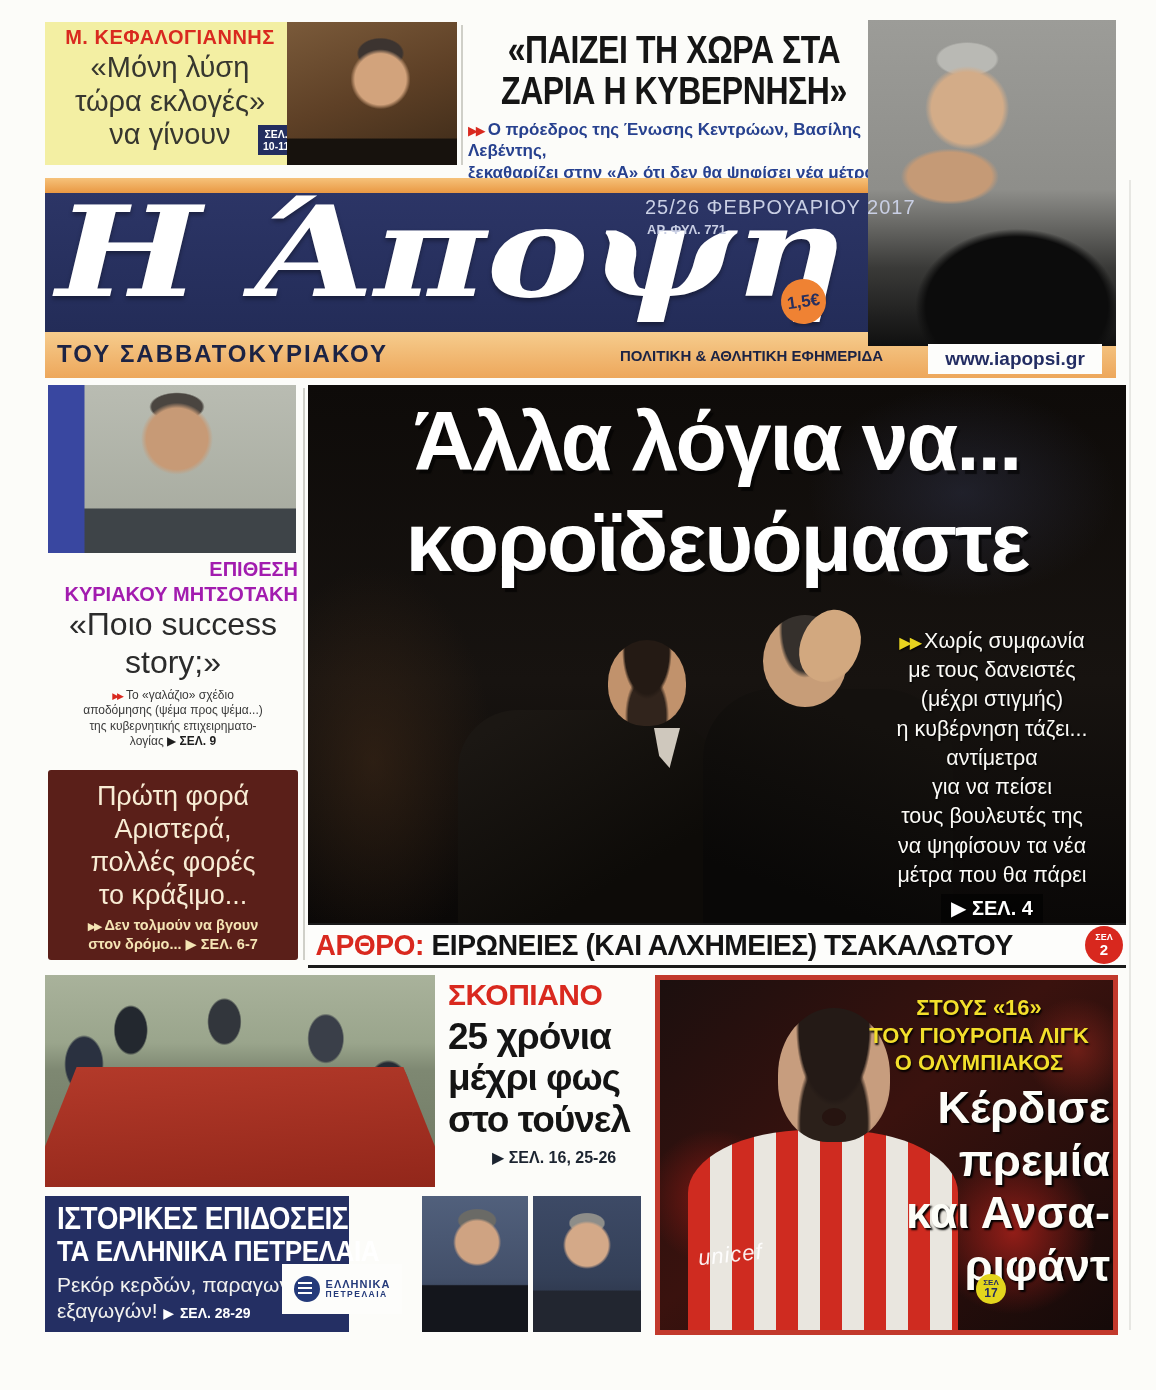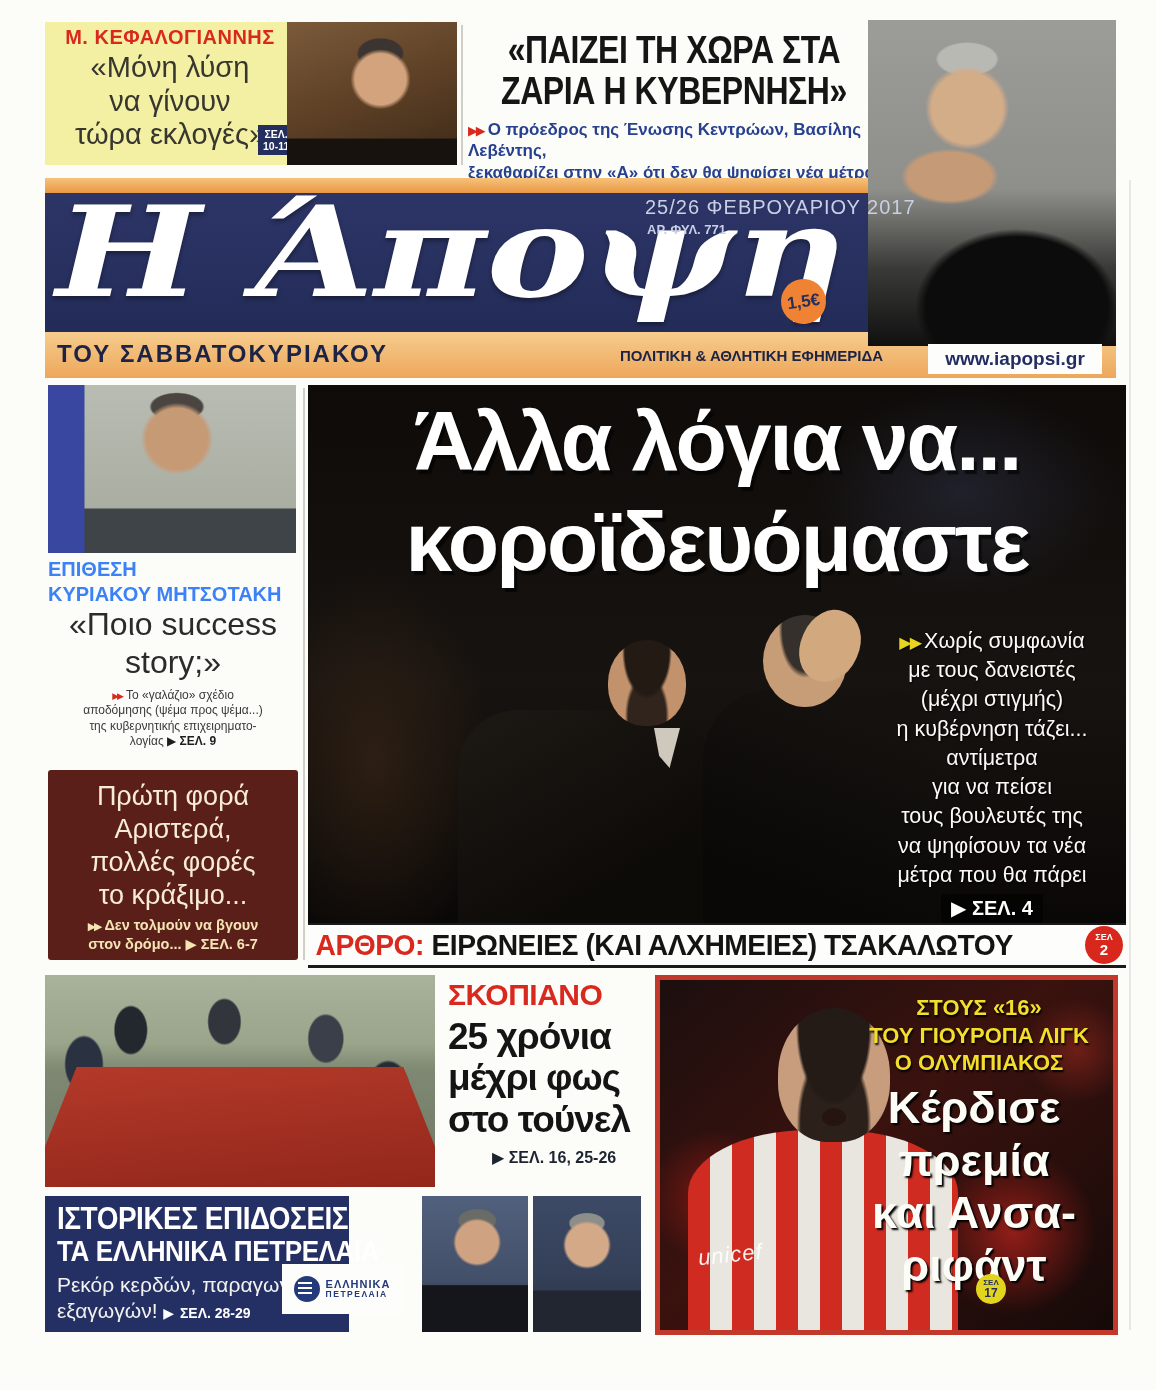--- a/index.html
+++ b/index.html
@@ -57,21 +57,21 @@
 
   
   .mits-photo{left:48px;top:385px;width:248px;height:168px;
      background:
        linear-gradient(90deg,#3947a0 0 36px,rgba(0,0,0,0) 37px),
        radial-gradient(circle 6px at 18px 30px,#e8d23a 0 70%,rgba(0,0,0,0) 100%),
        radial-gradient(circle 36px at 52% 32%,#c79a76 0 85%,rgba(0,0,0,0) 100%),
        radial-gradient(ellipse 42px 22px at 52% 13%,#4a4540 0 60%,rgba(0,0,0,0) 66%),
        linear-gradient(0deg,#3e4448 0 26%,rgba(0,0,0,0) 27%),
        linear-gradient(180deg,#b9bcb2,#a4a89c);}
-  .lc-kicker{left:48px;top:557px;width:250px;text-align:left;color:#3b82f6;
+  .lc-kicker{left:48px;top:557px;width:250px;text-align:right;color:#a21caf;
      font-weight:bold;font-size:20px;line-height:1.25;}
   .lc-headline{left:46px;top:606px;width:254px;text-align:center;font-size:32px;
      color:#2b2b2b;font-weight:500;line-height:1.18;}
   .lc-deck{left:44px;top:688px;width:258px;text-align:center;font-size:12px;color:#3a3a3a;line-height:1.28;}
   .lc-deck .pageref{color:#1d1d1d;}
 
   .maroon{left:48px;top:770px;width:250px;height:190px;background:#5a1f19;border-radius:3px;}
   .maroon-headline{position:absolute;top:10px;left:0;width:100%;text-align:center;
      color:#f8ecd4;font-size:27px;font-weight:500;line-height:1.22;}
   .maroon-deck{position:absolute;top:146px;left:0;width:100%;text-align:center;
@@ -164,21 +164,21 @@
        radial-gradient(ellipse at 50% 86%,#2b201a 0 42%,rgba(0,0,0,0) 47%),
        radial-gradient(ellipse at 48% 50%,#c79d7e 0 70%,#9a755a 100%);}
   .player-mouth{position:absolute;left:162px;top:128px;width:24px;height:18px;border-radius:50%;background:#261410;}
   .player-jersey{position:absolute;left:28px;top:150px;width:270px;height:210px;
      border-radius:45% 45% 0 0/30% 30% 0 0;
      background:repeating-linear-gradient(90deg,#cf2b20 0 22px,#e9e6df 22px 44px);}
   .sponsor{position:absolute;left:38px;top:262px;color:rgba(255,255,255,.92);
      font-size:22px;font-style:italic;transform:rotate(-6deg);letter-spacing:1px;}
   .sports-kicker{position:absolute;left:188px;top:14px;width:262px;text-align:center;
      color:#f3df2b;font-size:22px;font-weight:bold;line-height:1.25;text-shadow:1px 2px 2px #000;}
-  .sports-headline{position:absolute;left:178px;top:102px;width:272px;text-align:center;
+  .sports-headline{position:absolute;left:178px;top:102px;width:272px;text-align:right;
      color:#fdfdf8;font-size:45px;font-weight:600;line-height:1.17;text-shadow:2px 2px 2px #000;}
   .sports-badge{position:absolute;left:316px;top:294px;width:30px;height:30px;background:#e3d51d;color:#242c60;}
   .sports-badge .b1{font-size:8px;font-weight:bold;}
   .sports-badge .b2{font-size:12px;font-weight:bold;}
 
   .petro{left:45px;top:1196px;width:304px;height:136px;background:#242f63;}
   .petro-h{position:absolute;left:12px;top:6px;white-space:nowrap;transform:scaleX(.9);
      transform-origin:left;color:#fff;font-weight:bold;}
   .petro-h .l1{font-size:31px;line-height:1.1;letter-spacing:-.5px;}
   .petro-h .l2{font-size:29px;line-height:1.1;letter-spacing:-.5px;}
@@ -210,22 +210,22 @@
 </head>
 <body>
 
 <div class="page">
 
   <div class="abs tl-box">
     <div class="tl-text">
       <div class="tl-kicker">Μ. ΚΕΦΑΛΟΓΙΑΝΝΗΣ</div>
       <div class="tl-headline">
         <div>«Μόνη λύση</div>
+        <div>τώρα εκλογές»</div>
         <div>να γίνουν</div>
-        <div>τώρα εκλογές»</div>
       </div>
     </div>
     <div class="tl-badge">
       <div>ΣΕΛ.</div>
       <div>10-11</div>
     </div>
     <div class="tl-photo"></div>
   </div>
 
   <div class="abs divider-v1"></div>

